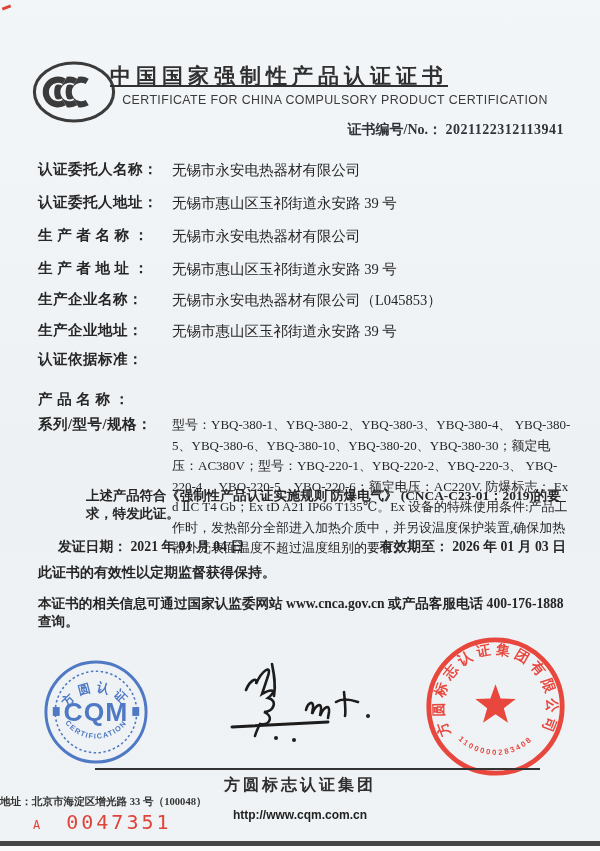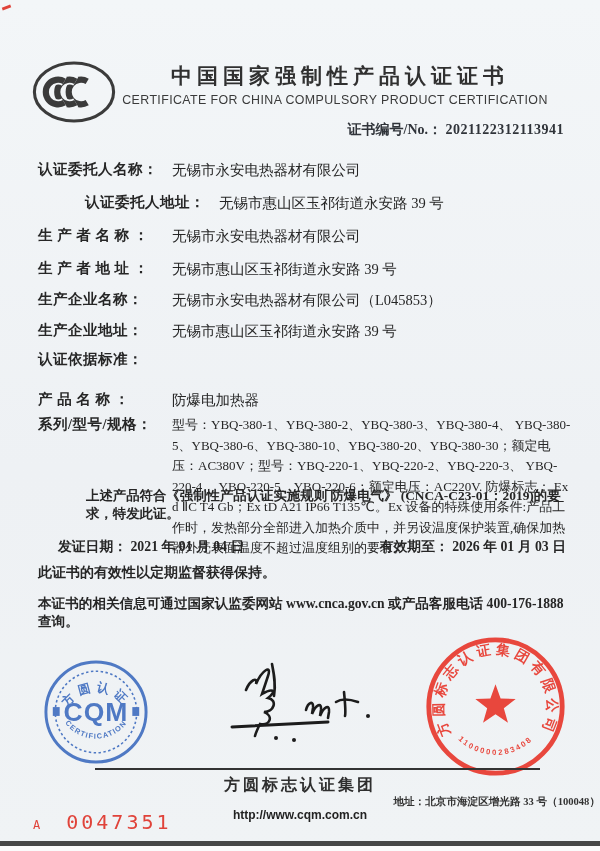--- a/index.html
+++ b/index.html
@@ -4,35 +4,35 @@
 <style>
   html,body{margin:0;padding:0;}
   body{
     width:600px;height:851px;position:relative;overflow:hidden;
     background:linear-gradient(180deg,#f3f6f8 0%,#eef1f4 55%,#f0f3f5 100%);
     font-family:"Liberation Serif","DejaVu Serif",serif;
     color:#2b2b2b;
   }
   .abs{position:absolute;}
   
-  .title-zh{left:110px;right:30px;top:62px;text-align:center;font-size:21px;font-weight:bold;letter-spacing:5px;color:#303030;}
+  .title-zh{left:110px;right:30px;top:62px;text-align:left;font-size:21px;font-weight:bold;letter-spacing:5px;color:#303030;text-decoration:underline;}
   .title-en{left:90px;right:20px;top:93px;text-align:center;font-size:12.4px;letter-spacing:.4px;color:#3a3a3a;font-family:"Liberation Sans","DejaVu Sans",sans-serif;}
   .cert-no{right:36px;top:121px;font-size:14px;font-weight:bold;color:#30343a;}
   .cert-no .num{font-family:"Liberation Serif",serif;font-weight:bold;letter-spacing:.5px;}
   
   .row{left:38px;right:28px;display:flex;}
   .row .lbl{flex:0 0 134px;font-weight:bold;font-size:14.5px;letter-spacing:.5px;color:#262626;white-space:nowrap;}
-  .row .val{flex:1;font-size:14.5px;color:#262626;white-space:pre-line;line-height:20px;font-family:Liberation Serif, serif;}
+  .row .val{flex:1;font-size:14.5px;color:#262626;white-space:pre-line;line-height:20px;}
   .row .val.small{font-size:13px;line-height:20.5px;}
   
   .stmt{left:38px;right:28px;font-size:13.4px;font-weight:bold;color:#262626;}
   .dates{display:flex;justify-content:space-between;font-size:13.8px;font-weight:bold;margin-left:20px;}
   
   .footer-org{left:0;right:0;top:775px;text-align:center;font-size:16px;font-weight:bold;letter-spacing:3px;color:#2e2e2e;}
-  .footer-addr{left:0;right:0;top:795px;text-align:right;font-size:10.6px;font-weight:bold;color:#333;}
+  .footer-addr{left:0;right:0;top:795px;text-align:left;font-size:10.6px;font-weight:bold;color:#333;}
   .footer-url{left:0;right:0;top:808px;text-align:center;font-size:12px;font-weight:bold;font-family:"Liberation Sans","DejaVu Sans",sans-serif;color:#222;}
   .serial{left:33px;top:810px;color:#e0433a;font-family:"DejaVu Sans Mono","Liberation Mono",monospace;}
   .serial .pre{font-size:12px;margin-right:14px;}
   .serial .num{font-size:20px;letter-spacing:3px;margin-left:12px;}
   .bottom-strip{left:0;right:0;top:841px;height:5px;background:#474747;}
   .bottom-white{left:0;right:0;top:846px;height:5px;background:#fbfbfb;}
   .hr-line{left:95px;width:445px;top:768px;border-top:2px solid #333;height:0;}
   .scan-mark{left:2px;top:6px;width:9px;height:3px;background:#e0433a;transform:rotate(-20deg);}
   svg text{font-family:"Liberation Sans","DejaVu Sans",sans-serif;}
 </style>
@@ -58,21 +58,21 @@
 <div class="abs title-en">CERTIFICATE FOR CHINA COMPULSORY PRODUCT CERTIFICATION</div>
 <div class="abs cert-no">
   <span>证书编号/No.：</span>
   <span class="num">2021122312113941</span>
 </div>
 
 <div class="abs row" style="top:160px;">
   <span class="lbl">认证委托人名称：</span>
   <span class="val">无锡市永安电热器材有限公司</span>
 </div>
-<div class="abs row" style="top:193px;margin-left:47px;">
+<div class="abs row" style="top:193px;">
   <span class="lbl">认证委托人地址：</span>
   <span class="val">无锡市惠山区玉祁街道永安路 39 号</span>
 </div>
 <div class="abs row" style="top:226px;">
   <span class="lbl">生 产 者 名 称 ：</span>
   <span class="val">无锡市永安电热器材有限公司</span>
 </div>
 <div class="abs row" style="top:259px;">
   <span class="lbl">生 产 者 地 址 ：</span>
   <span class="val">无锡市惠山区玉祁街道永安路 39 号</span>
@@ -83,21 +83,20 @@
 </div>
 <div class="abs row" style="top:321px;">
   <span class="lbl">生产企业地址：</span>
   <span class="val">无锡市惠山区玉祁街道永安路 39 号</span>
 </div>
 <div class="abs row" style="top:350px;flex-direction:column;">
   <span class="lbl">认证依据标准：</span>
 </div>
 <div class="abs row" style="top:390px;">
   <span class="lbl">产 品 名 称 ：</span>
-  <span class="val">防爆电加热器</span>
 </div>
 <div class="abs row" style="top:415px;">
   <span class="lbl">系列/型号/规格：</span>
   <span class="val small">型号：YBQ-380-1、YBQ-380-2、YBQ-380-3、YBQ-380-4、 YBQ-380-5、YBQ-380-6、YBQ-380-10、YBQ-380-20、YBQ-380-30；额定电压：AC380V；型号：YBQ-220-1、YBQ-220-2、YBQ-220-3、 YBQ-220-4、 YBQ-220-5、YBQ-220-6；额定电压：AC220V. 防爆标志： Ex d ⅡC T4 Gb；Ex tD A21 IP66 T135℃。Ex 设备的特殊使用条件:产品工作时，发热部分全部进入加热介质中，并另设温度保护装置,确保加热器外壳表面温度不超过温度组别的要求。</span>
 </div>
 
 <div class="abs stmt" style="top:487px;margin-left:48px;">上述产品符合《强制性产品认证实施规则 防爆电气》 (CNCA-C23-01：2019)的要求，特发此证。</div>
 <div class="abs stmt dates" style="top:538px;right:34px;">
   <span>
     <span>发证日期：</span>

